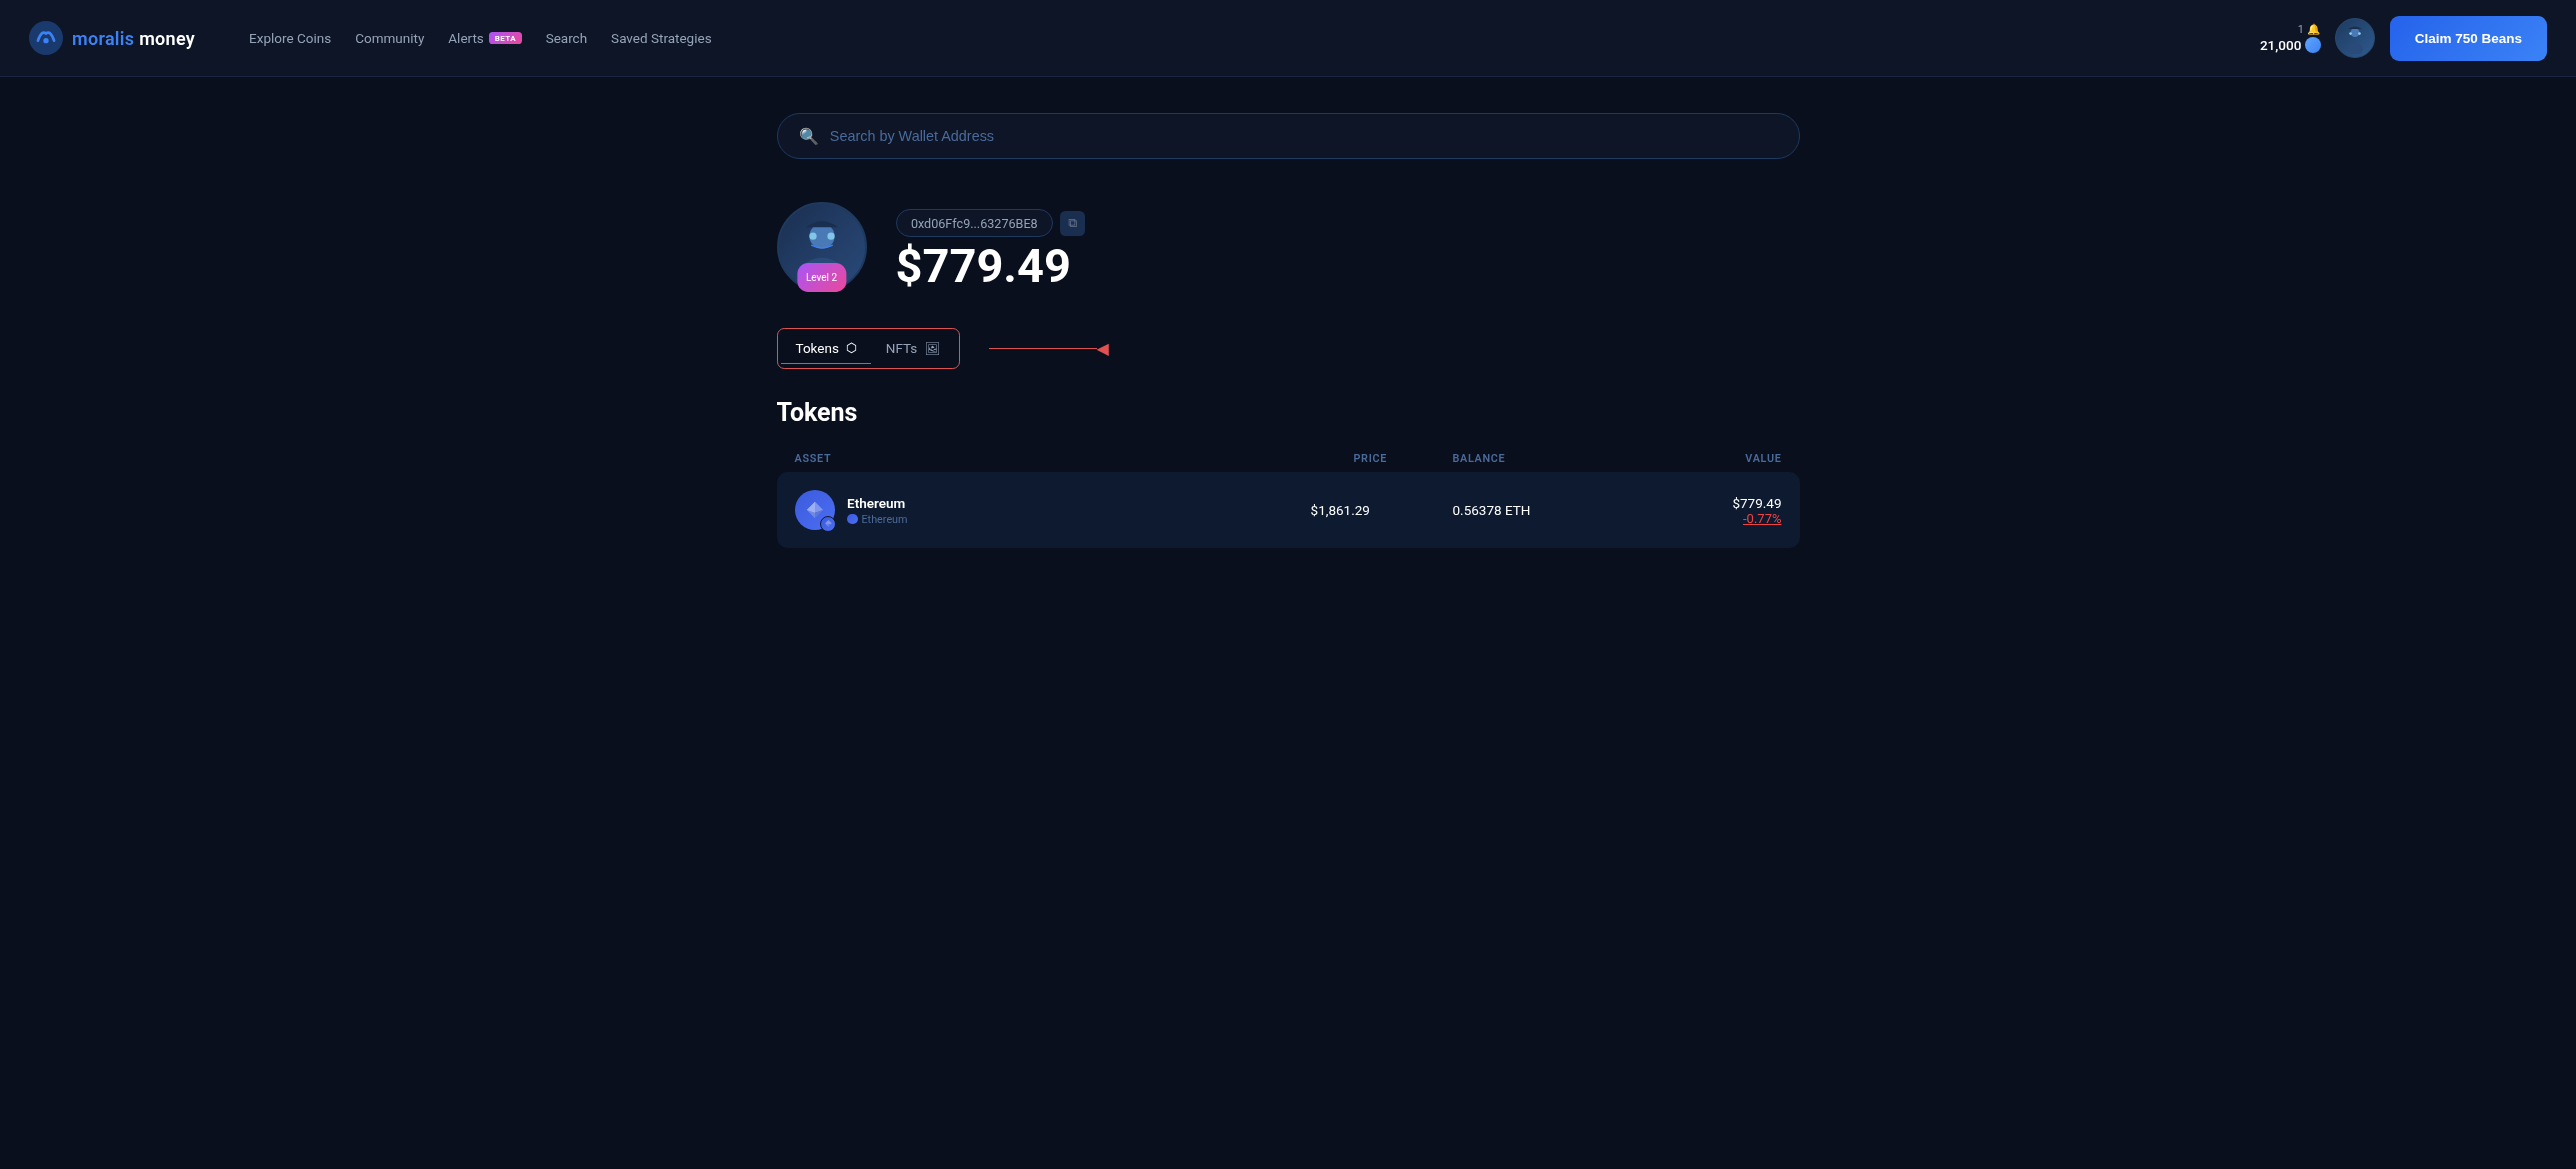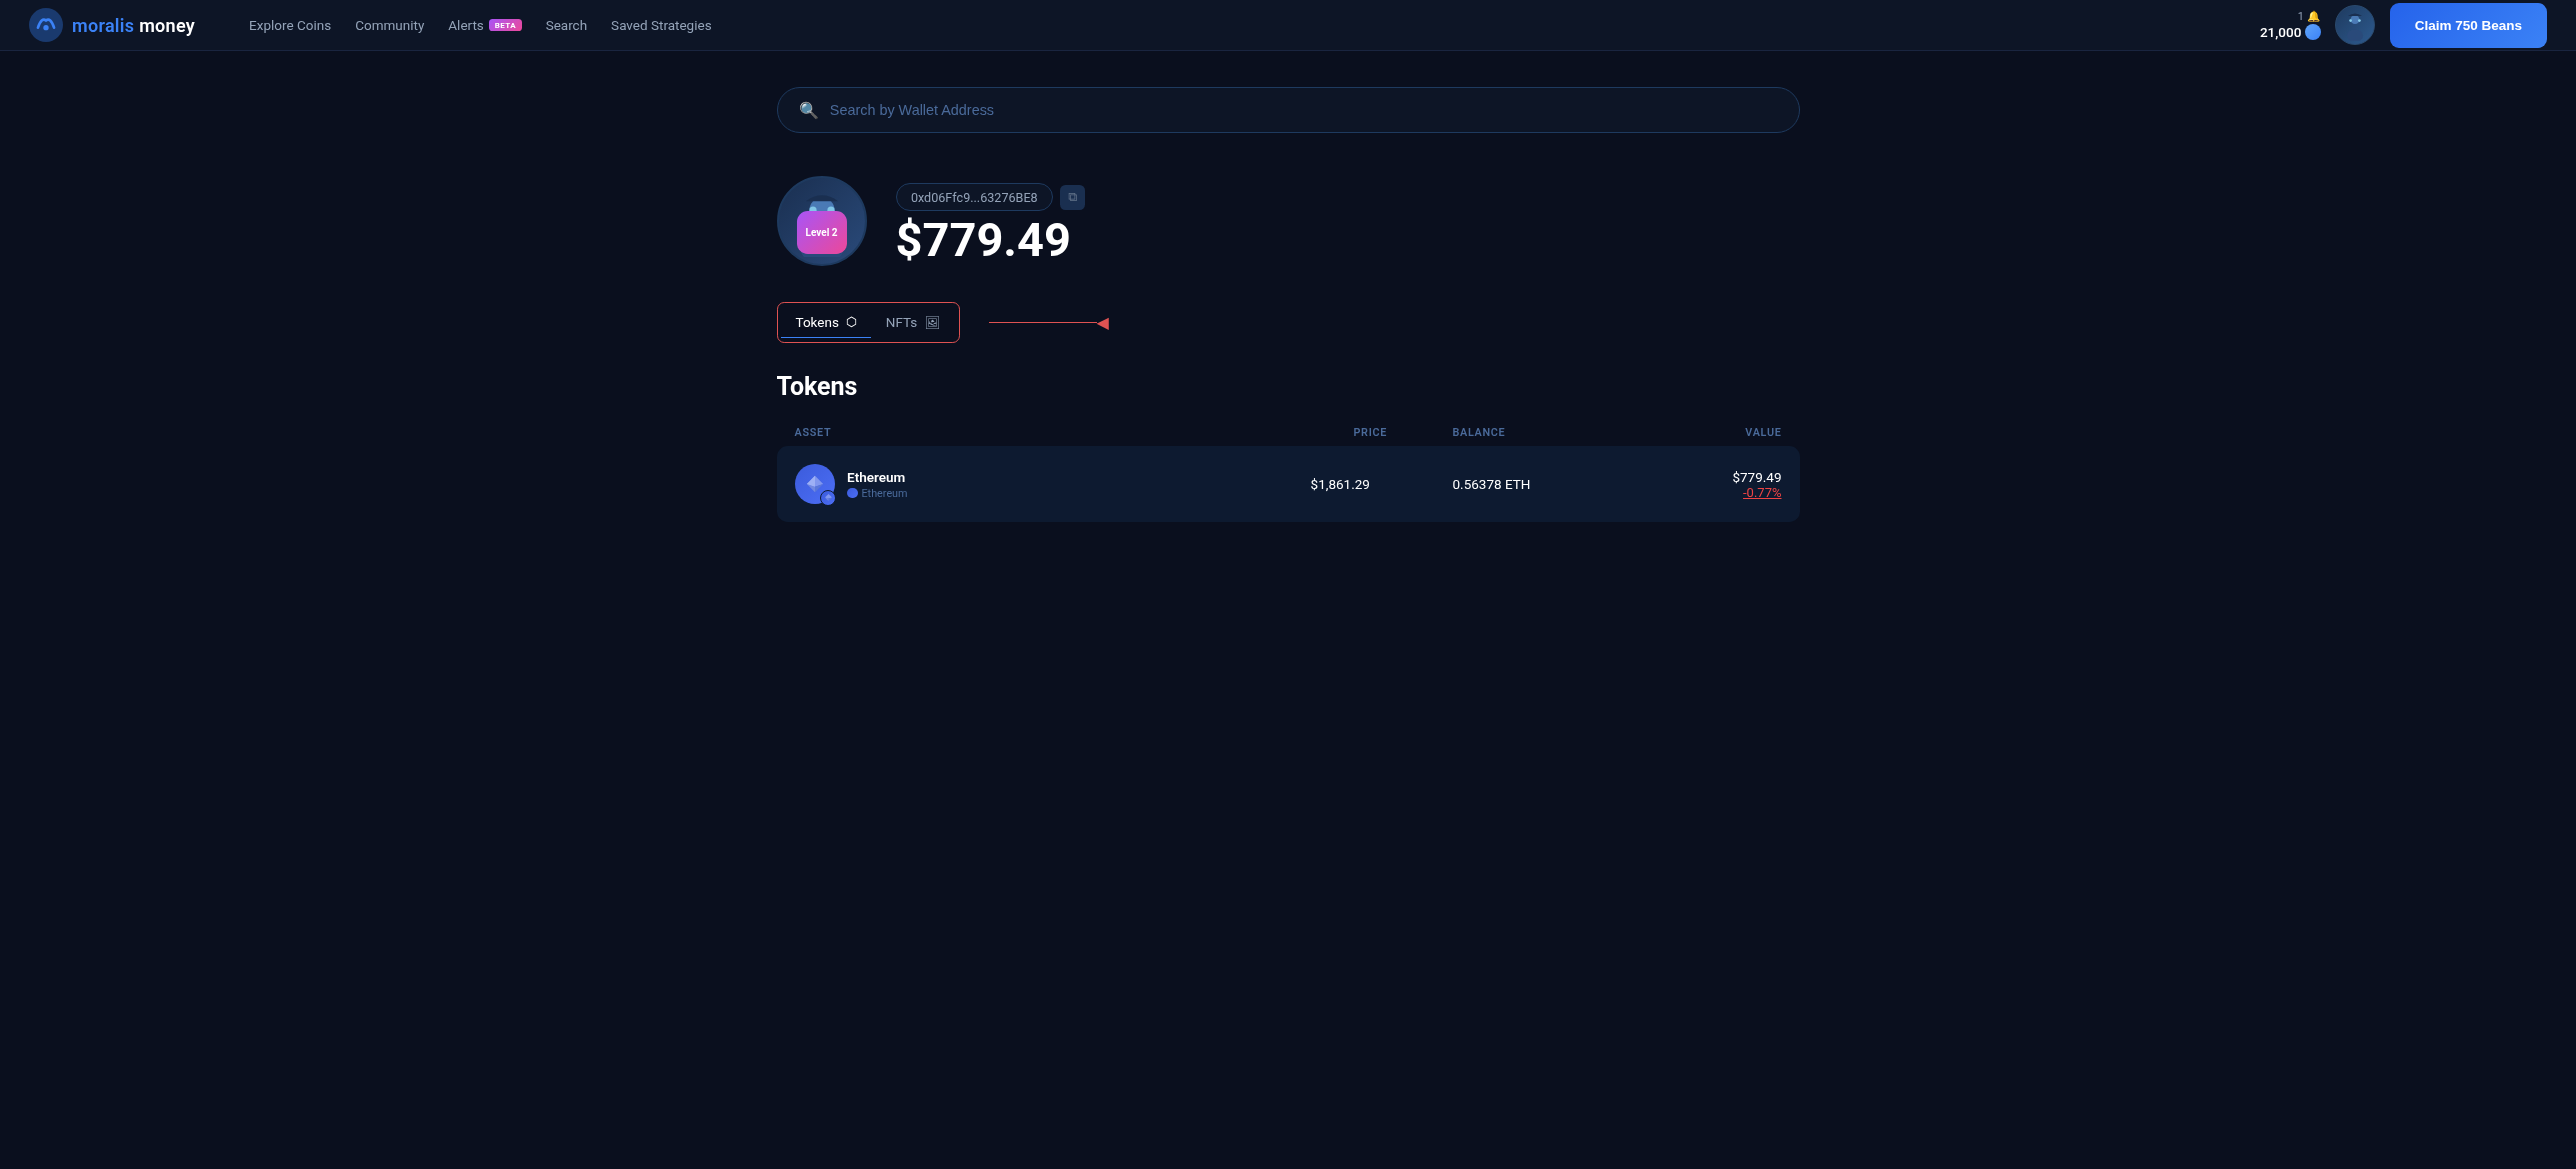--- a/index.html
+++ b/index.html
@@ -11,21 +11,21 @@
       overflow-x: hidden;
     }
 
     
     .navbar {
       background-color: #0d1526;
       border-bottom: 0.9px solid #1a2540;
       display: flex;
       align-items: center;
       padding: 0 29px;
-      height: 51px;
+      height: 77px;
       gap: 36px;
     }
     .logo-area {
       display: flex;
       align-items: center;
       gap: 9px;
       margin-right: 18px;
     }
     .logo-icon {
       width: 34px;
@@ -171,28 +171,28 @@
       border-radius: 50%;
       background: linear-gradient(135deg, #1a2f50, #2a4a7a);
       border: 2.7px solid #1e3a5f;
       overflow: hidden;
       display: flex;
       align-items: center;
       justify-content: center;
     }
     .level-badge {
       position: absolute;
-      bottom: 12px;
+      bottom: 0;
       left: 50%;
       transform: translateX(-50%);
       background: linear-gradient(135deg, #a855f7, #ec4899);
       color: #fff;
       font-size: 10px;
-      font-weight: 700;
-      padding: 16px 9px;
+      font-weight: 400;
+      padding: 9px 9px;
       border-radius: 10.8px;
       white-space: nowrap;
     }
     .profile-info {
       display: flex;
       flex-direction: column;
       gap: 3px;
       padding-top: 7.2px;
     }
     .wallet-address-row {

